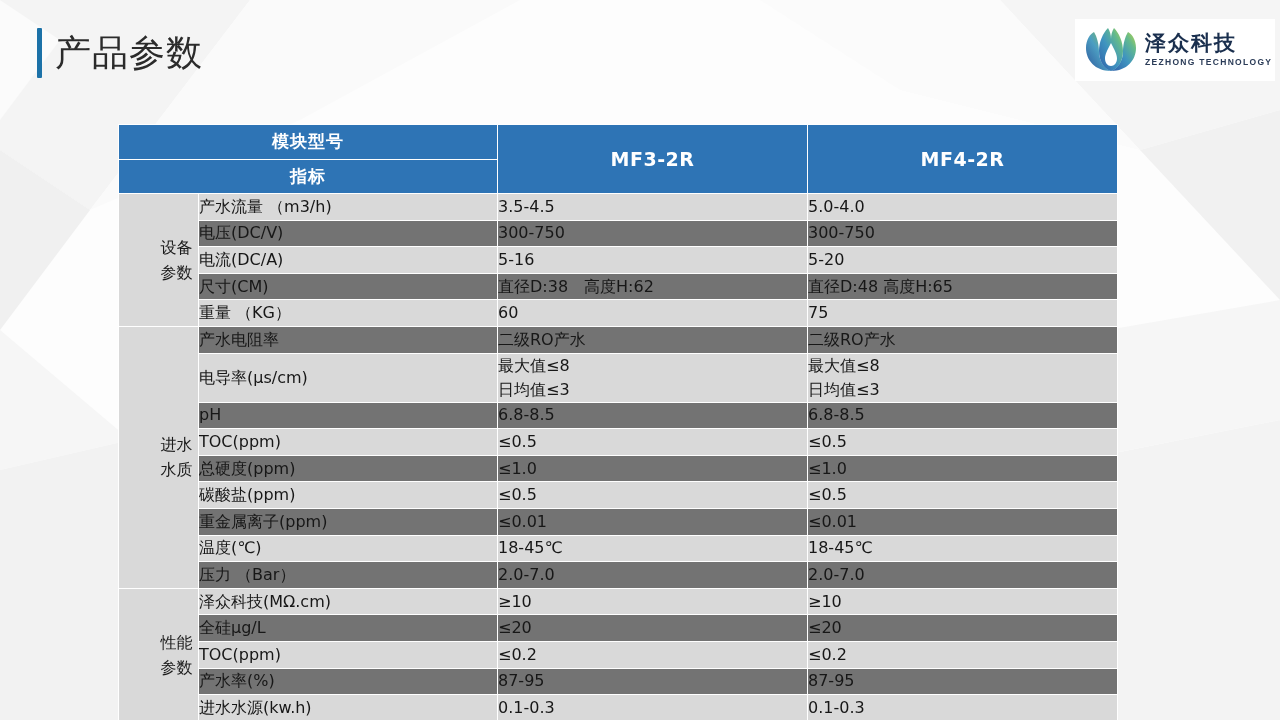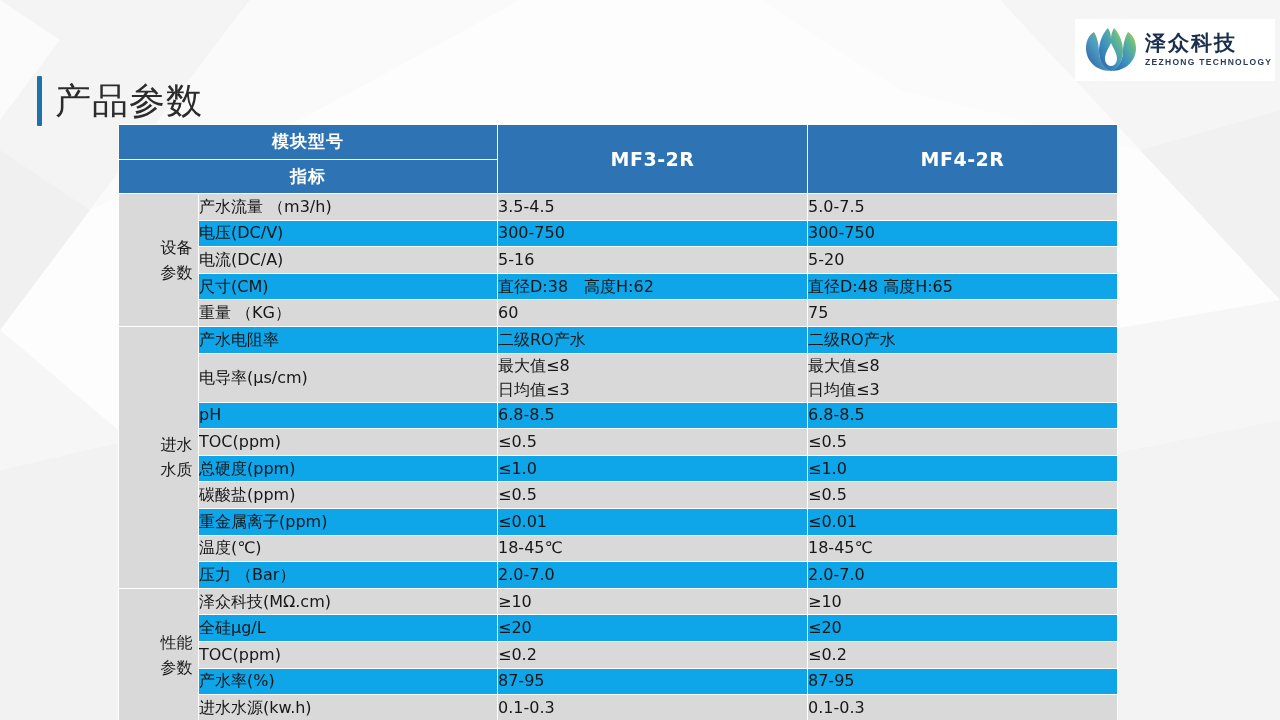--- a/index.html
+++ b/index.html
@@ -9,21 +9,21 @@
     font-family:"Liberation Sans","DejaVu Sans",sans-serif;
   }
 
   
   .bg{position:absolute;inset:0;z-index:0;overflow:hidden;background:#fdfdfd;}
   .bg svg{position:absolute;inset:0;width:1280px;height:720px;display:block;}
 
   
   .page-header{position:absolute;left:0;top:0;width:1280px;height:104px;z-index:3;}
 
-  .title-wrap{position:absolute;left:37px;top:26px;display:flex;align-items:center;height:54px;margin-top:48px;}
+  .title-wrap{position:absolute;left:37px;top:26px;display:flex;align-items:center;height:54px;}
   .title-bar{width:5px;height:50px;background:#1c72a8;margin-right:13px;border-radius:1px;}
   .page-title{
     font-size:36px;color:#2b2b2b;letter-spacing:1px;line-height:50px;
     font-family:"DejaVu Sans","Liberation Sans",sans-serif;font-weight:400;white-space:nowrap;
   }
 
   
   .logo-box{
     position:absolute;right:5px;top:19px;width:200px;height:62px;background:#ffffff;
     display:flex;align-items:center;padding-left:8px;box-sizing:border-box;
@@ -68,21 +68,21 @@
   
   td.item,td.val{
     font-size:16px;color:#171717;vertical-align:middle;
     border-top:1px solid #ffffff;border-bottom:1px solid #ffffff;
     border-left:1px solid #ffffff;border-right:1px solid #ffffff;
     height:25.6px;line-height:24px;
   }
   td.item{padding-left:9px;}
   td.val{padding-left:10px;}
   tr.r-odd  td.item,tr.r-odd  td.val{background:#d9d9d9;margin-top:11px;}
-  tr.r-even td.item,tr.r-even td.val{background:#0ea5e9;}
+  tr.r-even td.item,tr.r-even td.val{background:#737373;}
 
   td.val .line{display:block;line-height:24px;white-space:nowrap;}
   td.item .txt{white-space:nowrap;}
   .tall{height:51px;}
 </style>
 </head>
 <body>
 
 <div class="bg">
   <svg viewBox="0 0 1280 720" preserveAspectRatio="none" aria-hidden="true">
@@ -158,21 +158,21 @@
         <tr class="r-odd">
           <td class="grp" rowspan="5">
             <span>设备</span>
             <span>参数</span>
           </td>
           <td class="item"><span class="txt">产水流量 （m3/h)</span></td>
           <td class="val">
             <span class="line">3.5-4.5</span>
           </td>
           <td class="val">
-            <span class="line">5.0-7.5</span>
+            <span class="line">5.0-4.0</span>
           </td>
         </tr>
         <tr class="r-even">
           <td class="item"><span class="txt">电压(DC/V)</span></td>
           <td class="val">
             <span class="line">300-750</span>
           </td>
           <td class="val">
             <span class="line">300-750</span>
           </td>

